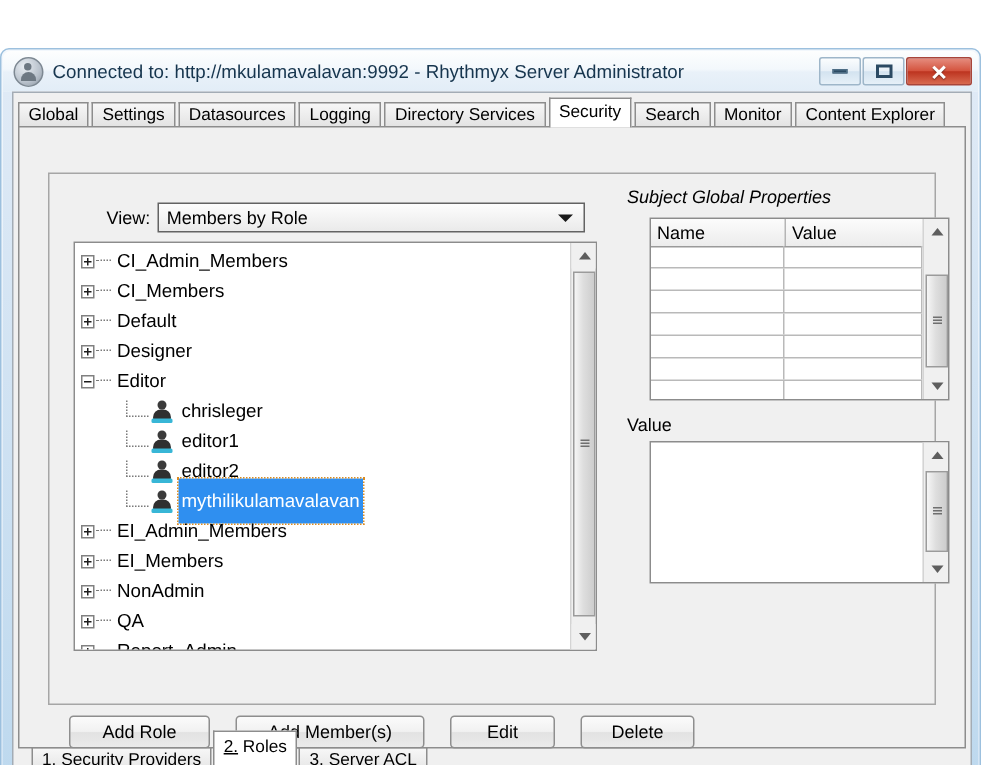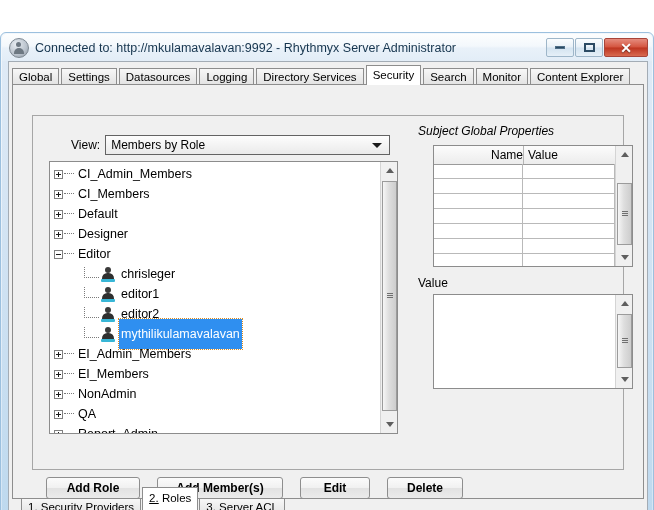--- a/index.html
+++ b/index.html
@@ -354,21 +354,21 @@
     border-bottom: 1px solid #9a9a9a;
   }
   .grid-head .gh {
     font-size: 12px;
     line-height: 18px;
     padding-left: 4px;
     box-sizing: border-box;
     background: linear-gradient(180deg,#fcfcfc,#ececec);
     border-right: 1px solid #b5b5b5;
   }
-  .grid-head .gh.c1 { width: 90px; text-align: right; }
+  .grid-head .gh.c1 { width: 90px; }
   .grid-head .gh.c2 { width: 93px; }
   .grid-body { position: absolute; left:0; top:18px; right:17px; bottom:0; }
   .grow {
     display: flex;
     height: 15px;
     border-bottom: 1px solid #b9b9b9;
     box-sizing: border-box;
   }
   .gcell { box-sizing: border-box; border-right: 1px solid #b9b9b9; }
   .gcell.c1 { width: 90px; }
@@ -391,21 +391,20 @@
 
   
   .btn {
     border: 1px solid #8e8e8e;
     border-radius: 3px;
     background: linear-gradient(180deg,#fbfbfb 0%,#f1f1f1 48%,#e2e2e2 52%,#ebebeb 100%);
     font-size: 12px;
     color: #000;
     display: flex; align-items: center; justify-content: center;
     box-sizing: border-box;
-    font-weight: bold;
   }
   .action-row {
     position: absolute;
     left: 33px; top: 392px;
     display: flex;
     gap: 17px;
   }
   .action-row .btn { height: 22px; }
   .btn-addrole  { width: 94px; }
   .btn-addmem   { width: 126px; }

